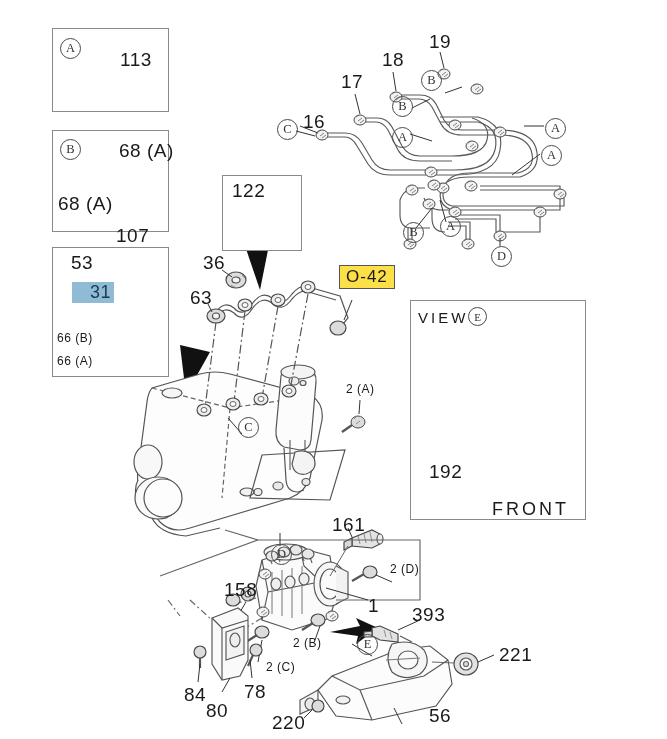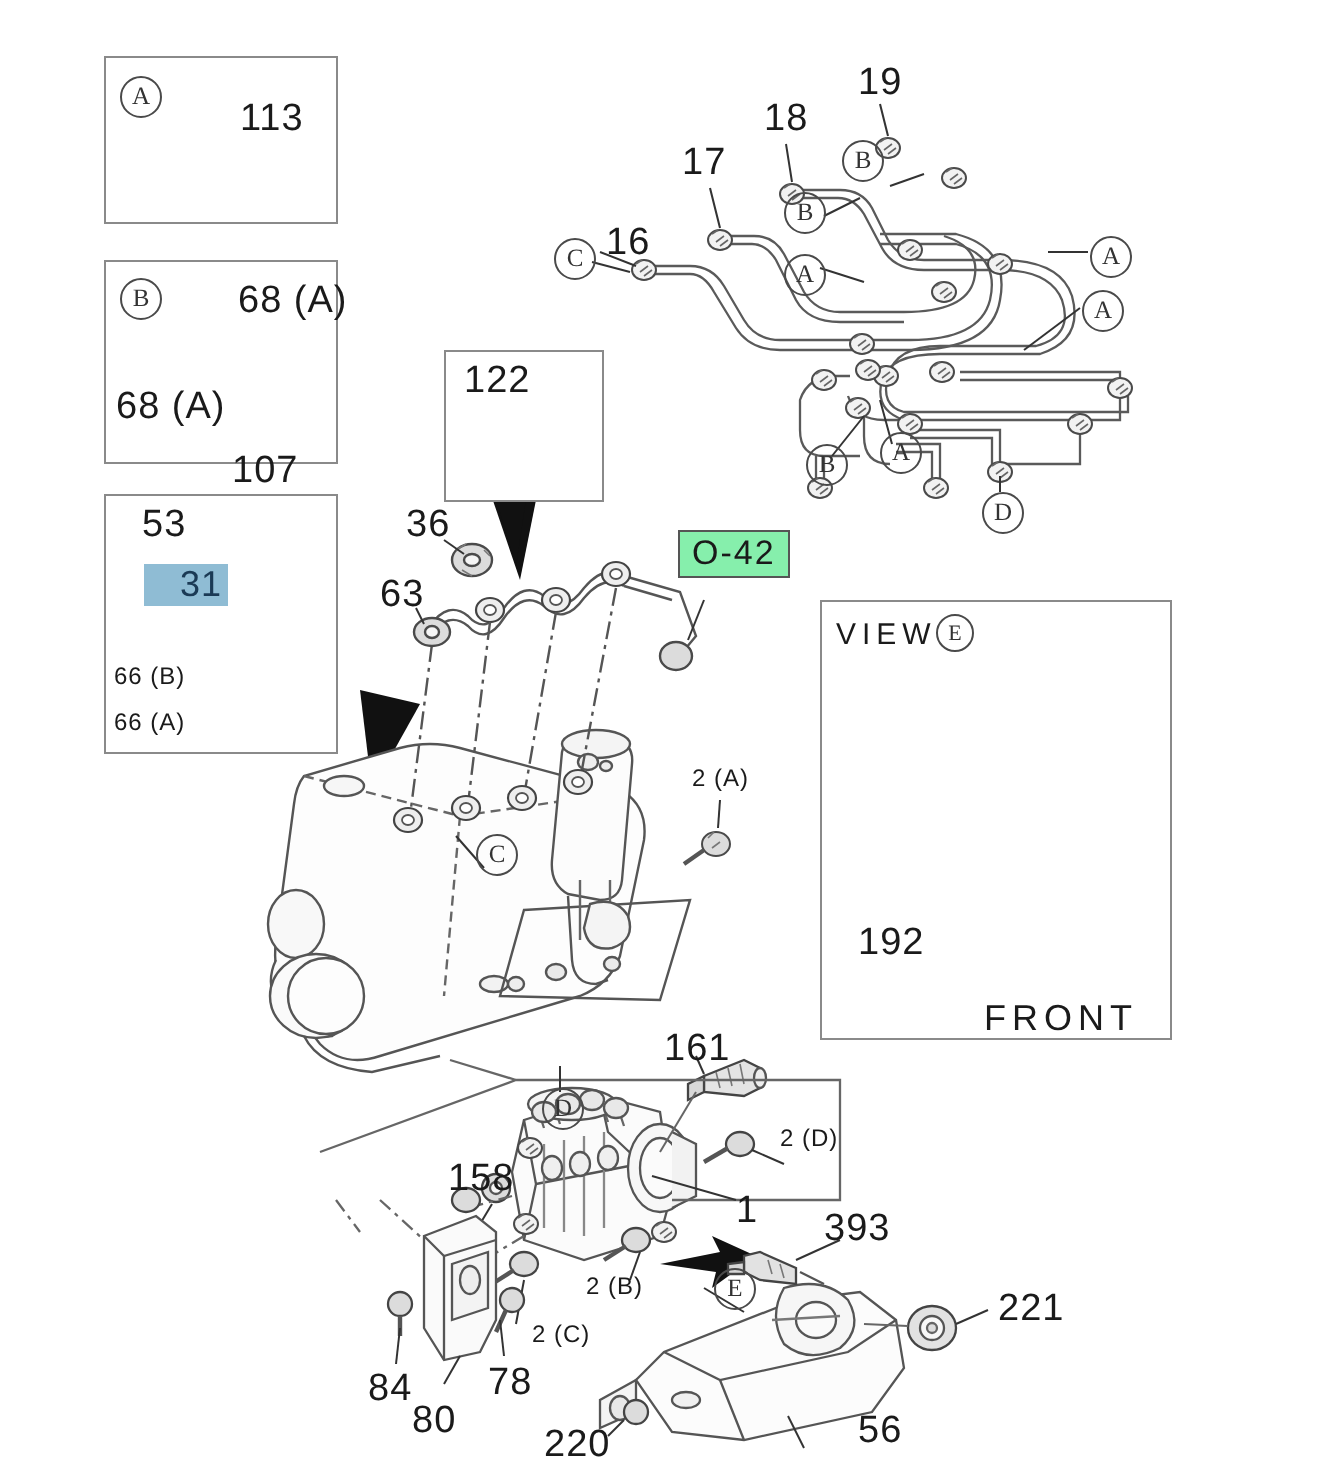--- a/index.html
+++ b/index.html
@@ -32,21 +32,21 @@
   .num {
     font-size: 19px;
   }
   .num-sm {
     font-size: 12px;
   }
   .boxlabel {
     font-size: 17px;
     border: 1.3px solid #555;
     padding: 2px 6px 3px 6px;
-    background: #86efac;
+    background: #fde047;
     letter-spacing: 1px;
   }
   .circ {
     position: absolute;
     width: 19px;
     height: 19px;
     border: 1.3px solid #4a4a4a;
     border-radius: 50%;
     font-size: 12.5px;
     color: #333;

